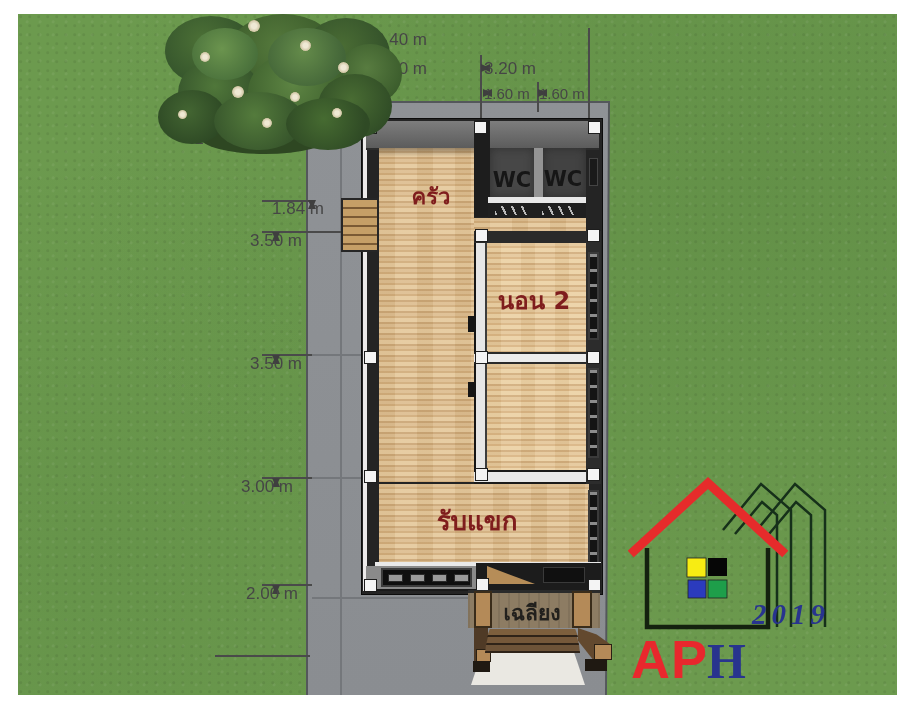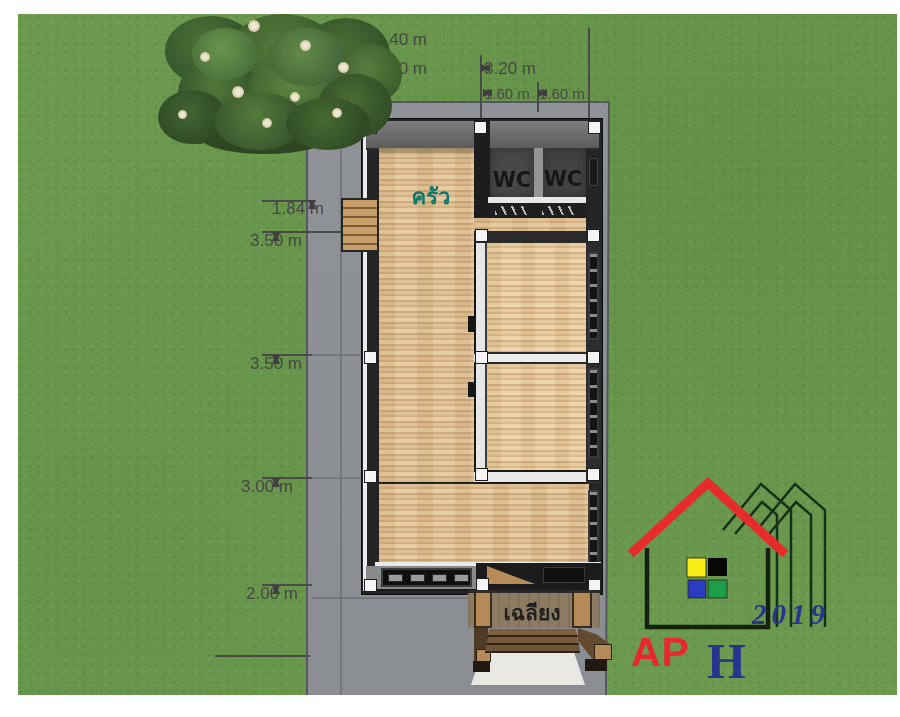--- a/index.html
+++ b/index.html
@@ -39,29 +39,29 @@
   
   .wood{background:
      repeating-linear-gradient(90deg, rgba(120,80,30,0.07) 0 16px, rgba(255,255,255,0.05) 16px 38px),
      repeating-linear-gradient(180deg,#debf92 0 3px,#d2ae7d 3px 5px,#e6ca9e 5px 9px,#cca878 9px 11px);}
   .wood2{background:
      repeating-linear-gradient(90deg, rgba(120,80,30,0.06) 0 14px, rgba(255,255,255,0.06) 14px 34px),
      repeating-linear-gradient(180deg,#e5c89b 0 3px,#dab685 3px 5px,#ecd2a6 5px 9px,#d2ae7e 9px 11px);}
   .post{width:13px;height:13px;background:#f4f4f4;border:1.5px solid #1d1d1d;}
   .rwin{width:11px;background:repeating-linear-gradient(180deg,#8c8c8c 0 3px,#141414 3px 15px);border:2px solid #3a3a3a;}
   .slat{width:15px;height:8px;background:#9a9a9a;border:1px solid #2a2a2a;}
-  .roomlabel{font-weight:bold;color:#0f766e;white-space:nowrap;transform:translate(-50%,-50%);
+  .roomlabel{font-weight:bold;color:#7f1d1d;white-space:nowrap;transform:translate(-50%,-50%);
     font-family:"DejaVu Sans","Liberation Sans",sans-serif;}
 
   
   .blob{border-radius:50%;}
   .flower{border-radius:50%;background:radial-gradient(circle,#efe9d4 30%,#cdc3a0 70%,transparent 75%);}
 
   
-  .logo-ap{font-size:41px;font-weight:bold;color:#e8282d;letter-spacing:1px;line-height:1;}
+  .logo-ap{font-size:54px;font-weight:bold;color:#e8282d;letter-spacing:1px;line-height:1;}
   .logo-h{font-size:50px;font-weight:bold;color:#28348e;font-family:"Liberation Serif","DejaVu Serif",serif;line-height:1;}
   .logo-ouse{font-size:33px;font-weight:bold;color:#28348e;letter-spacing:3px;font-family:"Liberation Serif","DejaVu Serif",serif;line-height:1;}
   .logo-year{font-size:29px;font-weight:bold;color:#28348e;letter-spacing:5px;font-family:"Liberation Serif","DejaVu Serif",serif;font-style:italic;line-height:1;}
 </style>
 </head>
 <body>
 
 <div id="stage">
 
   <div class="grass"></div>
@@ -199,25 +199,27 @@
 
   <div class="wood" style="left:474px;top:218px;width:112px;height:13px;"></div>
 
   <div style="left:474px;top:231px;width:127px;height:12px;background:#2a2a2a;"></div>
   <div style="left:474px;top:243px;width:13px;height:227px;background:#e6e6e6;border-left:2px solid #161616;border-right:2px solid #3c3c3c;"></div>
   <div class="wood2" style="left:487px;top:243px;width:99px;height:109px;"></div>
   <div style="left:474px;top:352px;width:127px;height:12px;background:#ececec;border-top:2px solid #2a2a2a;border-bottom:2px solid #2a2a2a;"></div>
   <div class="wood2" style="left:487px;top:364px;width:99px;height:106px;"></div>
   <div style="left:474px;top:470px;width:127px;height:14px;background:#e8e8e8;border-top:2px solid #1a1a1a;border-bottom:2px solid #1a1a1a;"></div>
   <div style="left:586px;top:231px;width:15px;height:253px;background:#2c2c2c;"></div>
+  <div class="roomlabel" style="left:534px;top:300px;font-size:24px;">นอน 2</div>
 
   <div style="left:468px;top:316px;width:8px;height:16px;background:#151515;"></div>
   <div style="left:468px;top:382px;width:8px;height:15px;background:#151515;"></div>
 
   <div class="wood" style="left:379px;top:484px;width:210px;height:80px;"></div>
+  <div class="roomlabel" style="left:477px;top:520px;font-size:26px;">รับแขก</div>
 
   <div class="roomlabel" style="left:431px;top:196px;font-size:22px;">ครัว</div>
 
   <div class="rwin" style="left:588px;top:252px;height:88px;"></div>
   <div class="rwin" style="left:588px;top:368px;height:90px;"></div>
   <div class="rwin" style="left:588px;top:490px;height:78px;"></div>
   <div style="left:589px;top:158px;width:9px;height:28px;background:#1a1a1a;border:1px solid #444;"></div>
 
   <div style="left:375px;top:562px;width:226px;height:4px;background:#e9e9e9;"></div>
   <div style="left:366px;top:566px;width:110px;height:25px;background:#8a8a8a;border-bottom:2px solid #1a1a1a;"></div>

